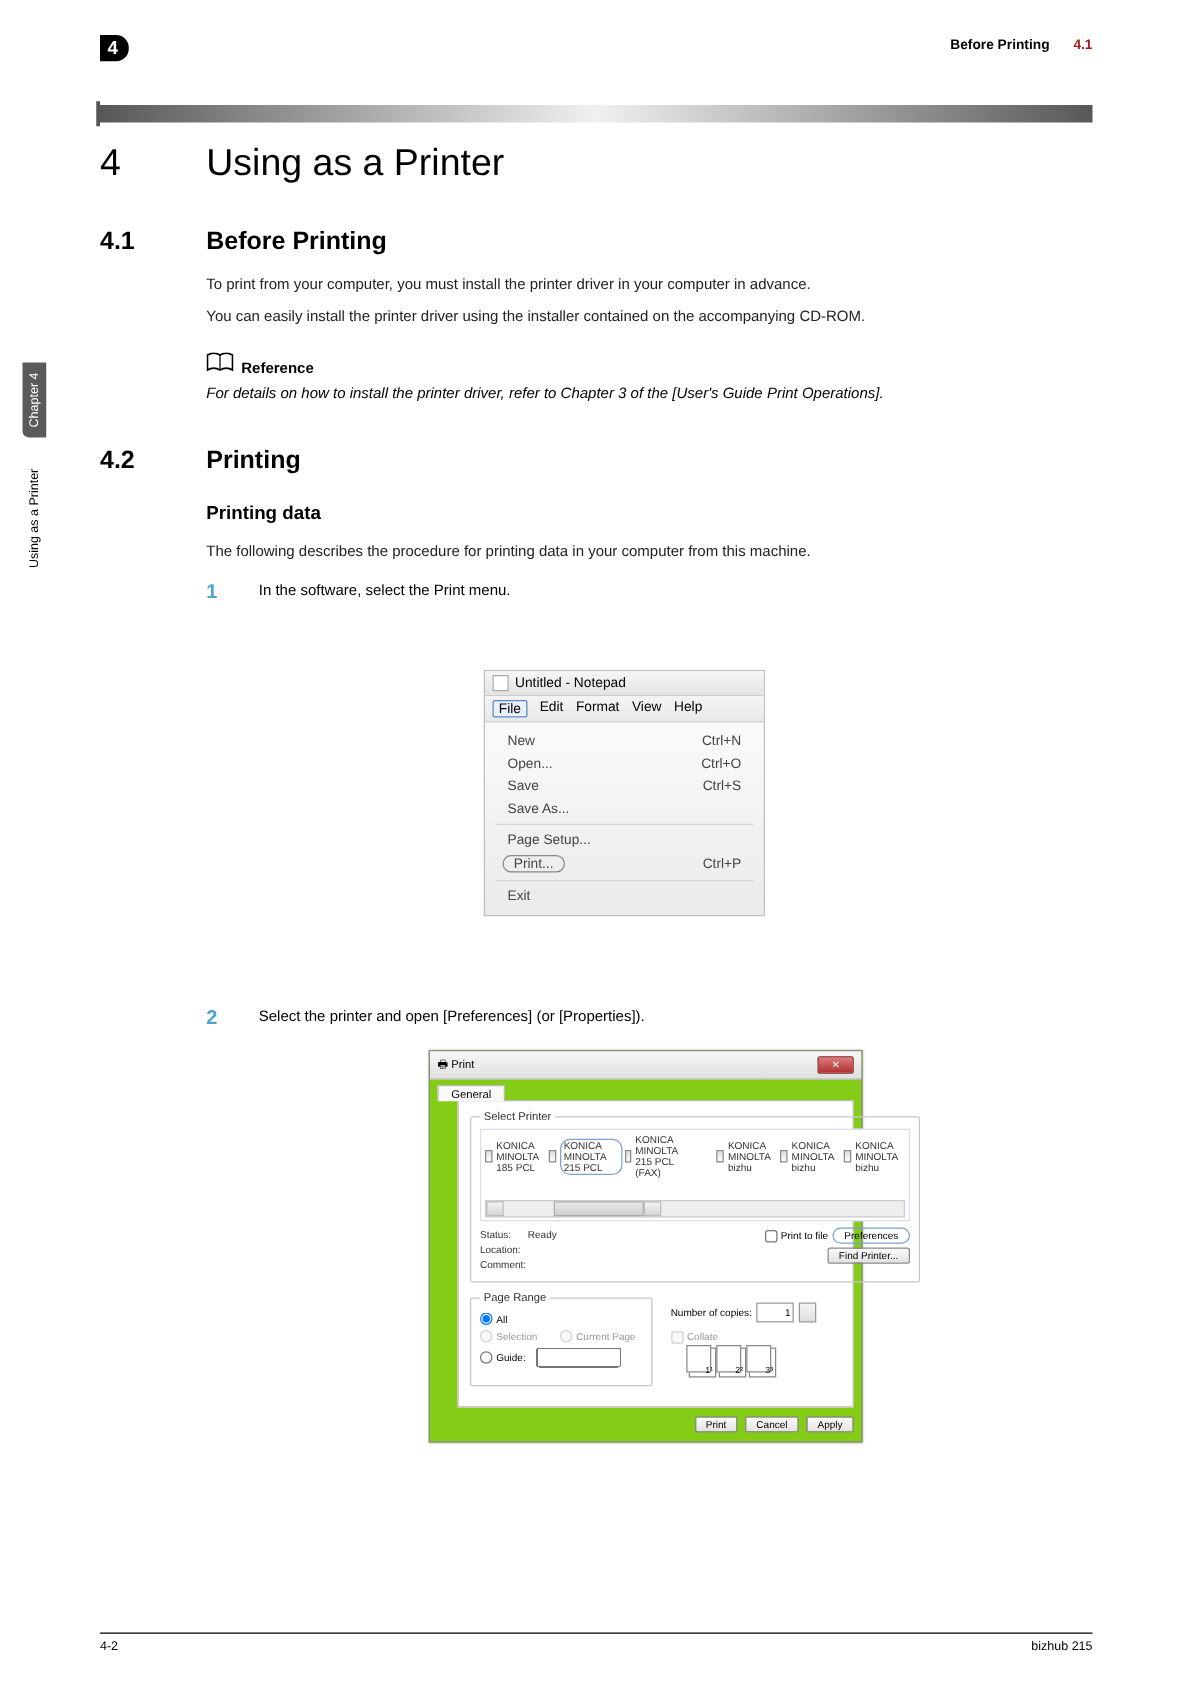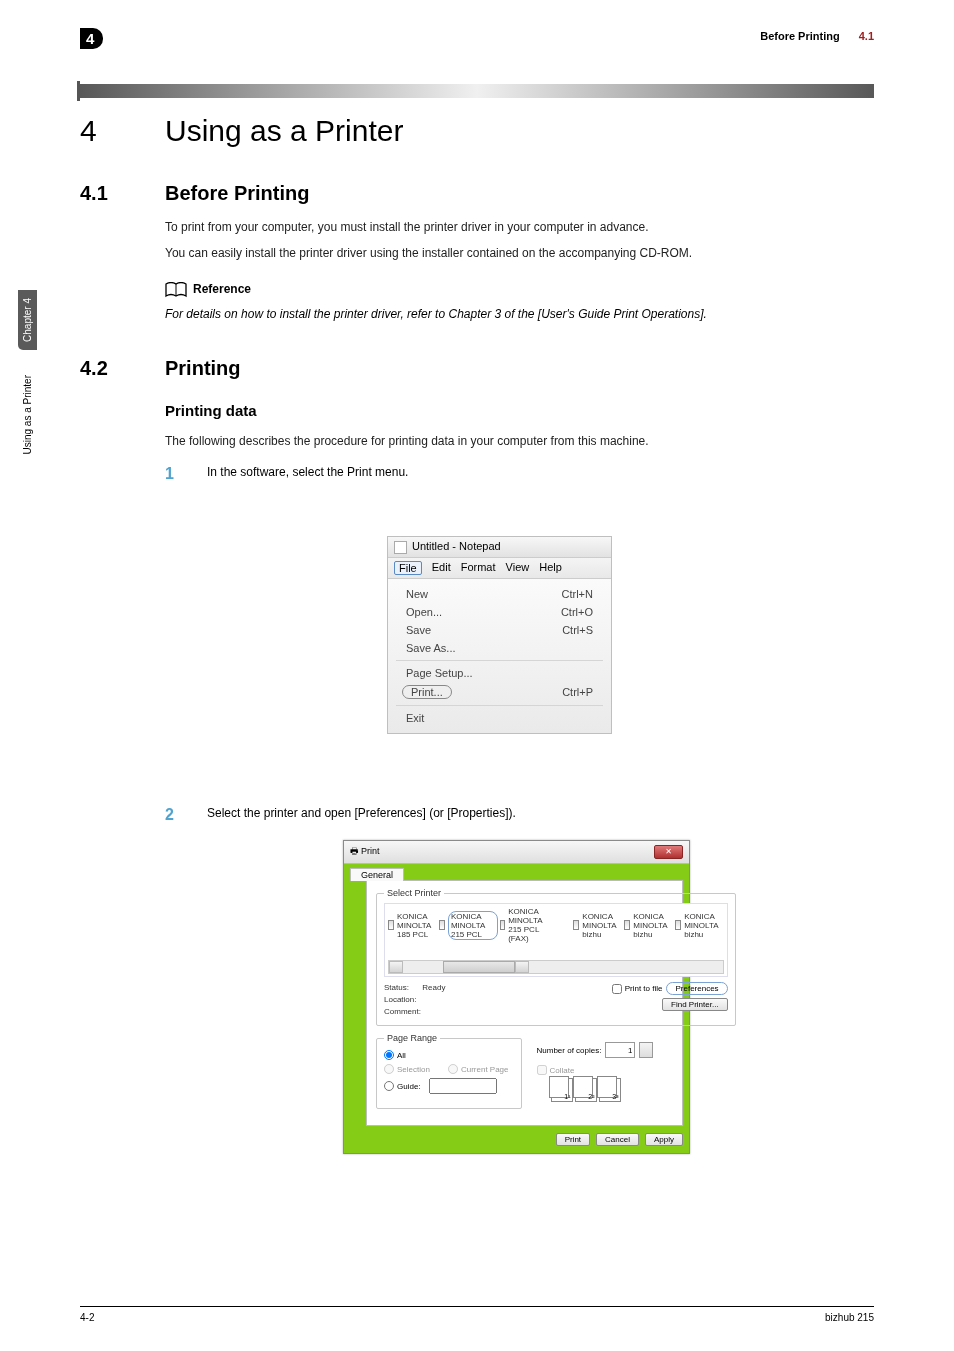--- a/index.html
+++ b/index.html
@@ -20,21 +20,21 @@
   .h4-title .num{display:inline-block;width:85px}
   .sec{position:absolute;left:80px;right:80px}
   .sec-heading{font-weight:bold}
   .sec-41{top:182px}
   .sec-41 .s-num{font-size:20px;font-weight:bold;display:inline-block;width:85px}
   .sec-41 .s-title{font-size:20px;font-weight:bold}
   .sec-42{top:357px}
   .sec-42 .s-num{font-size:20px;font-weight:bold;display:inline-block;width:85px}
   .sec-42 .s-title{font-size:20px;font-weight:bold}
   .body-txt{font-size:12px;line-height:1.7;color:#222;margin-left:85px;margin-top:12px}
-  .ref-row{margin-left:85px;margin-top:18px;display:flex;align-items:flex-start;gap:6px;font-weight:bold;font-size:12px}
+  .ref-row{margin-left:85px;margin-top:18px;display:flex;align-items:flex-end;gap:6px;font-weight:bold;font-size:12px}
   .book-icon{display:inline-block}
   .ref-italic{font-style:italic;font-size:12px;margin-left:85px;margin-top:4px;line-height:1.5}
   .sub-heading{font-weight:bold;margin-left:85px;font-size:15px;margin-top:22px}
   .step{margin-left:85px;margin-top:14px;display:flex;gap:28px;font-size:12px}
   .step-num{color:#4fa3cf;font-size:16px;font-weight:bold;width:14px}
   
   .notepad{position:absolute;left:387px;top:536px;width:223px;border:1px solid #bfbfbf;font-family:'Segoe UI',Tahoma,sans-serif;font-size:11px;background:linear-gradient(#fff,#eaeaea)}
   .np-title{background:linear-gradient(#f7f7f7,#e2e2e2);padding:3px 6px;border-bottom:1px solid #ccc;font-size:11px}
   .np-title::before{content:"";display:inline-block;width:11px;height:11px;background:#fff;border:1px solid #aaa;margin-right:5px;vertical-align:middle}
   .np-menu{background:linear-gradient(#f4f4f4,#e8e8e8);padding:3px 6px;border-bottom:1px solid #ccc;display:flex;gap:10px}
@@ -57,21 +57,21 @@
   .p-col{display:flex;flex-direction:row;gap:2px}
   .p-item{font-size:8px;color:#333;display:flex;align-items:center;gap:3px}
   .p-item::before{content:"";display:inline-block;width:10px;height:8px;border:1px solid #888;background:linear-gradient(#ddd,#fff)}
   .p-sel{border:1px solid #7aa2d4;border-radius:8px;padding:0 6px 0 2px}
   .scrollbar{position:absolute;left:3px;right:3px;bottom:2px;height:12px;background:#eee;border:1px solid #ccc;display:flex;align-items:center}
   .scrollbar::before,.scrollbar::after{content:"";width:12px;height:10px;background:linear-gradient(#f4f4f4,#d4d4d4);border:1px solid #bbb}
   .scroll-thumb{width:70px;height:10px;background:linear-gradient(#e8e8e8,#cfcfcf);border:1px solid #aaa;margin-left:40px}
   .status-row{display:flex;justify-content:space-between;margin-top:5px}
   .status-left{font-size:8px;line-height:1.5;color:#333}
   .status-right{display:flex;flex-direction:column;gap:3px;align-items:flex-end}
-  .chk{display:flex;align-items:center;gap:3px;font-size:8px}
+  .chk{display:flex;align-items:flex-start;gap:3px;font-size:8px}
   .chk input{margin:0;width:10px;height:10px}
   .btn{border:1px solid #888;background:linear-gradient(#fafafa,#e2e2e2);padding:1px 8px;font-size:8px;border-radius:2px}
   .pref-btn{border:1px solid #7aa2d4;border-radius:9px;padding:1px 8px;font-size:8px;display:inline-block}
   .row2{display:flex;gap:8px}
   .row2 fieldset{flex:1}
   .radio-row{display:flex;align-items:center;gap:3px;font-size:8px;margin:2px 0}
   .radio-row input{margin:0;width:10px;height:10px}
   .copies-row{display:flex;align-items:center;gap:4px;font-size:8px}
   .copies-row input[type=text]{width:24px;height:12px;border:1px solid #999;font-size:8px;text-align:right;padding-right:2px}
   .spin{display:inline-block;width:12px;height:14px;border:1px solid #999;background:linear-gradient(#f4f4f4,#ddd)}

